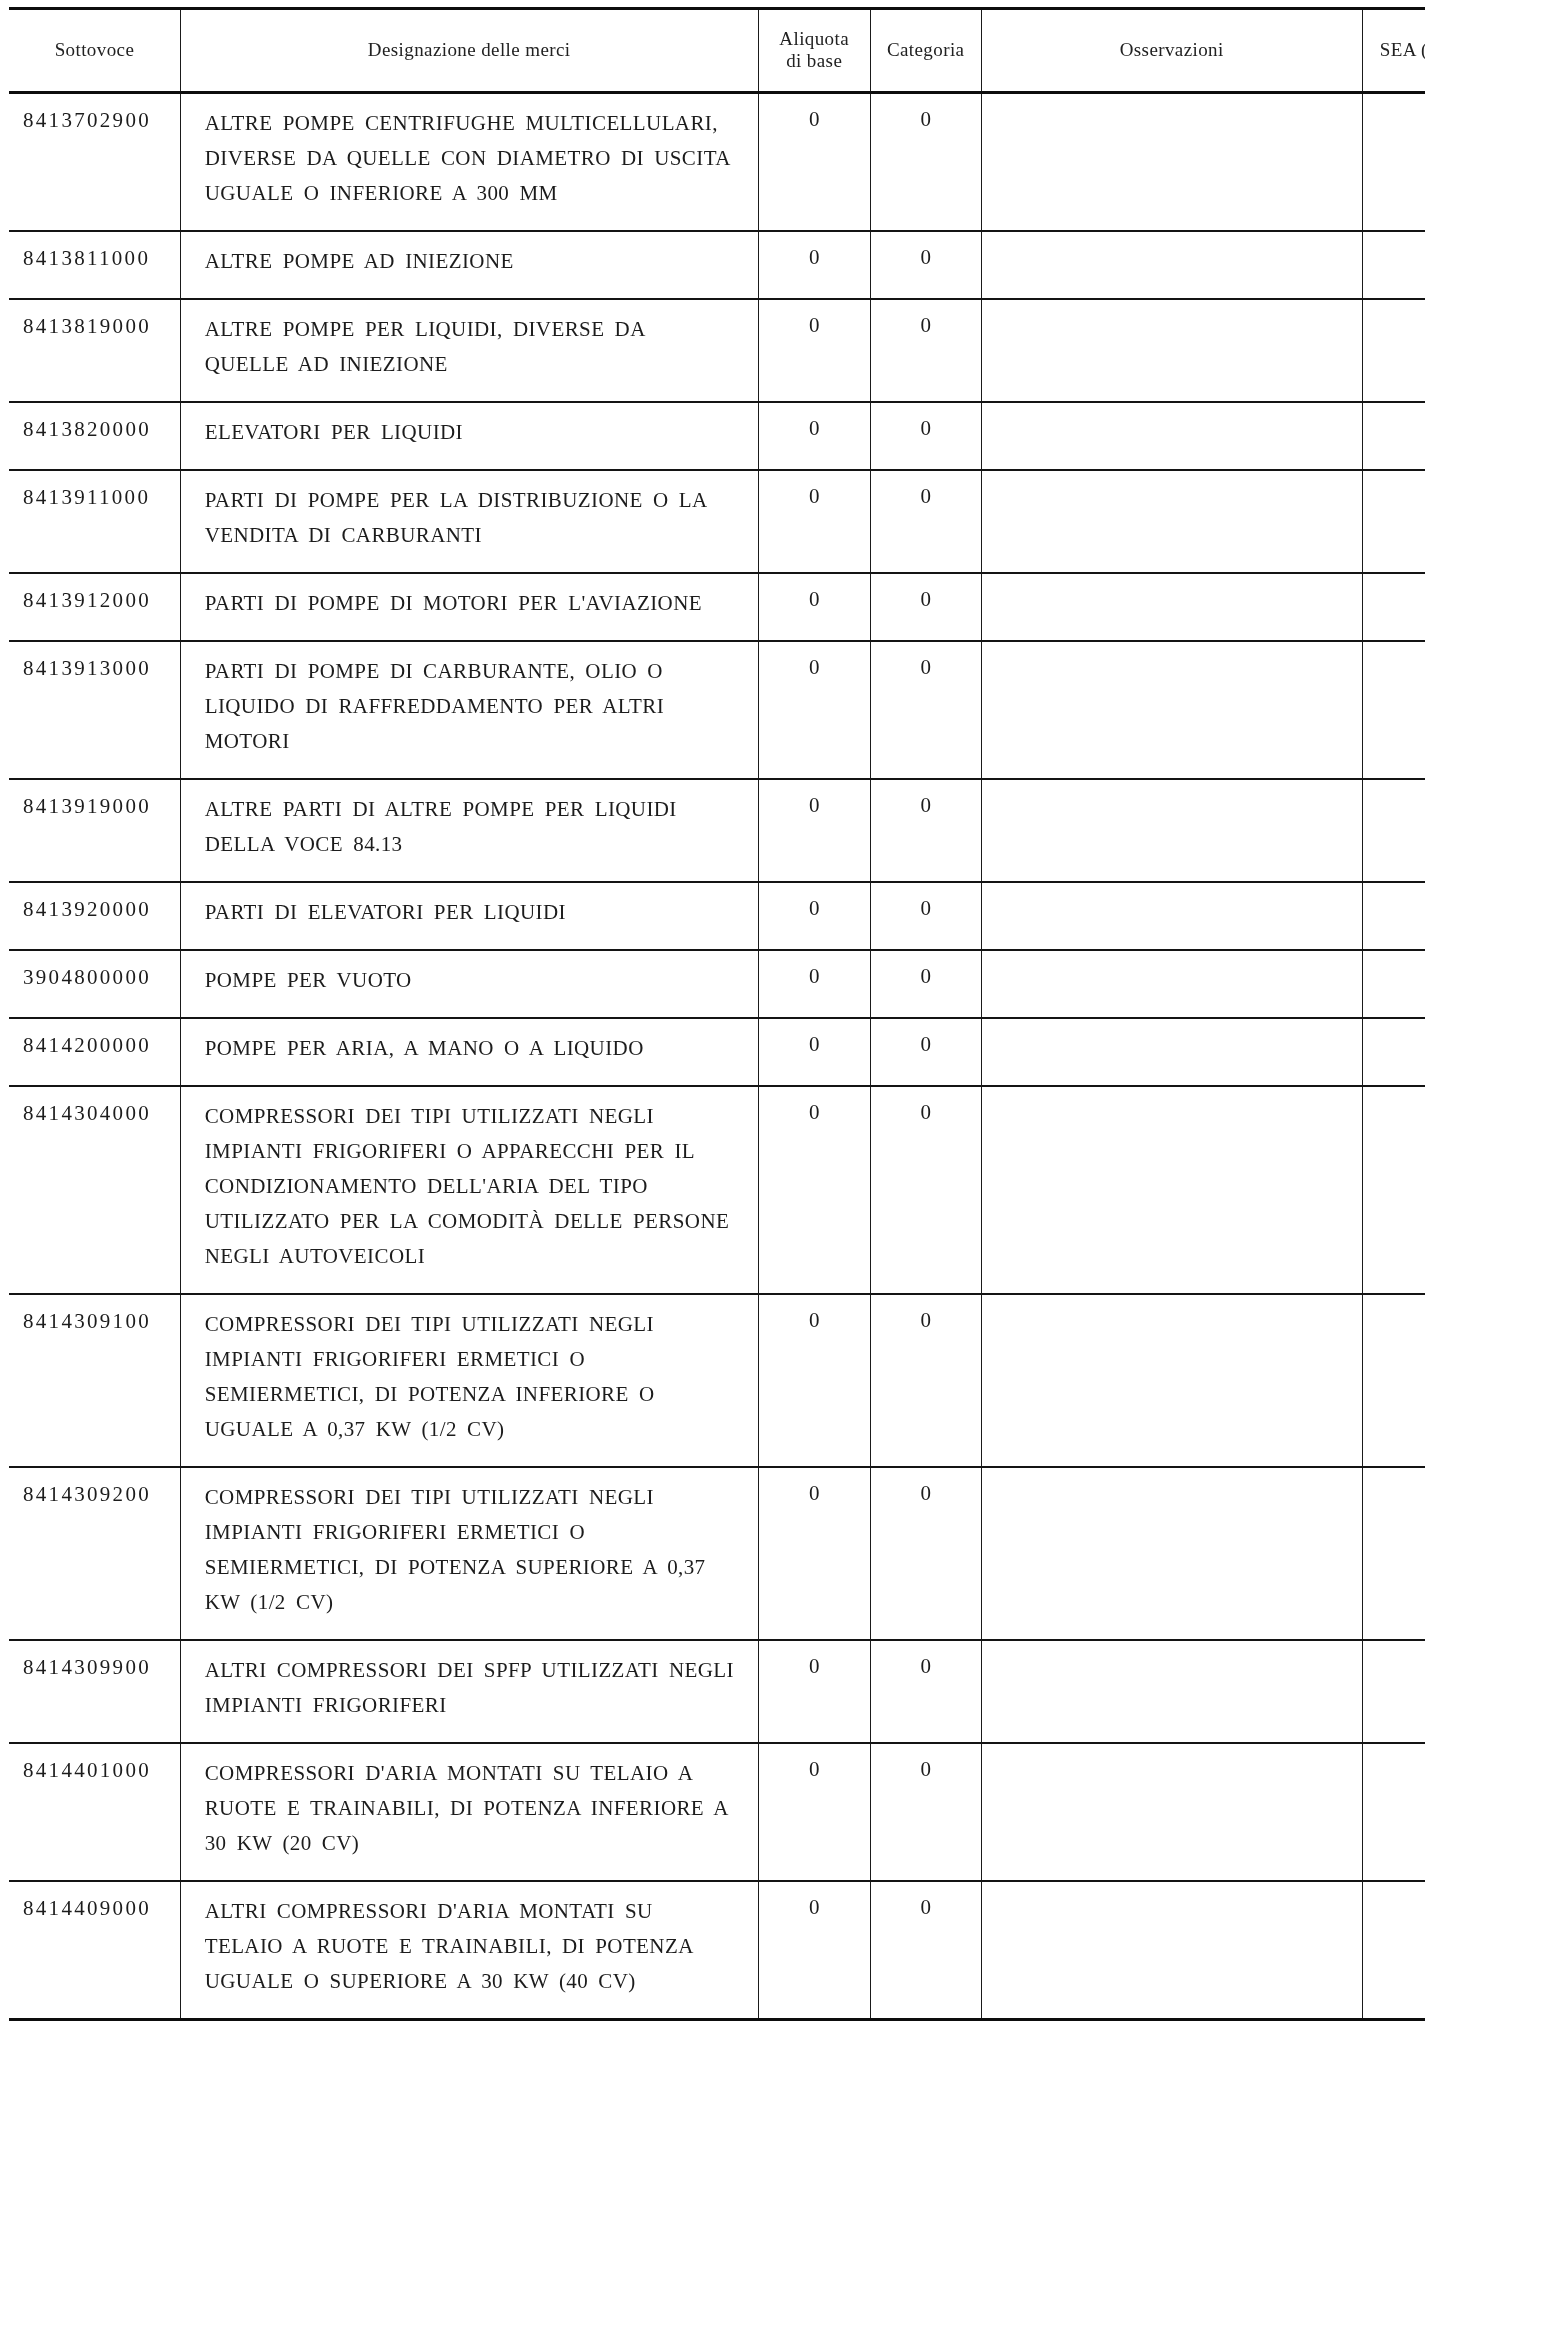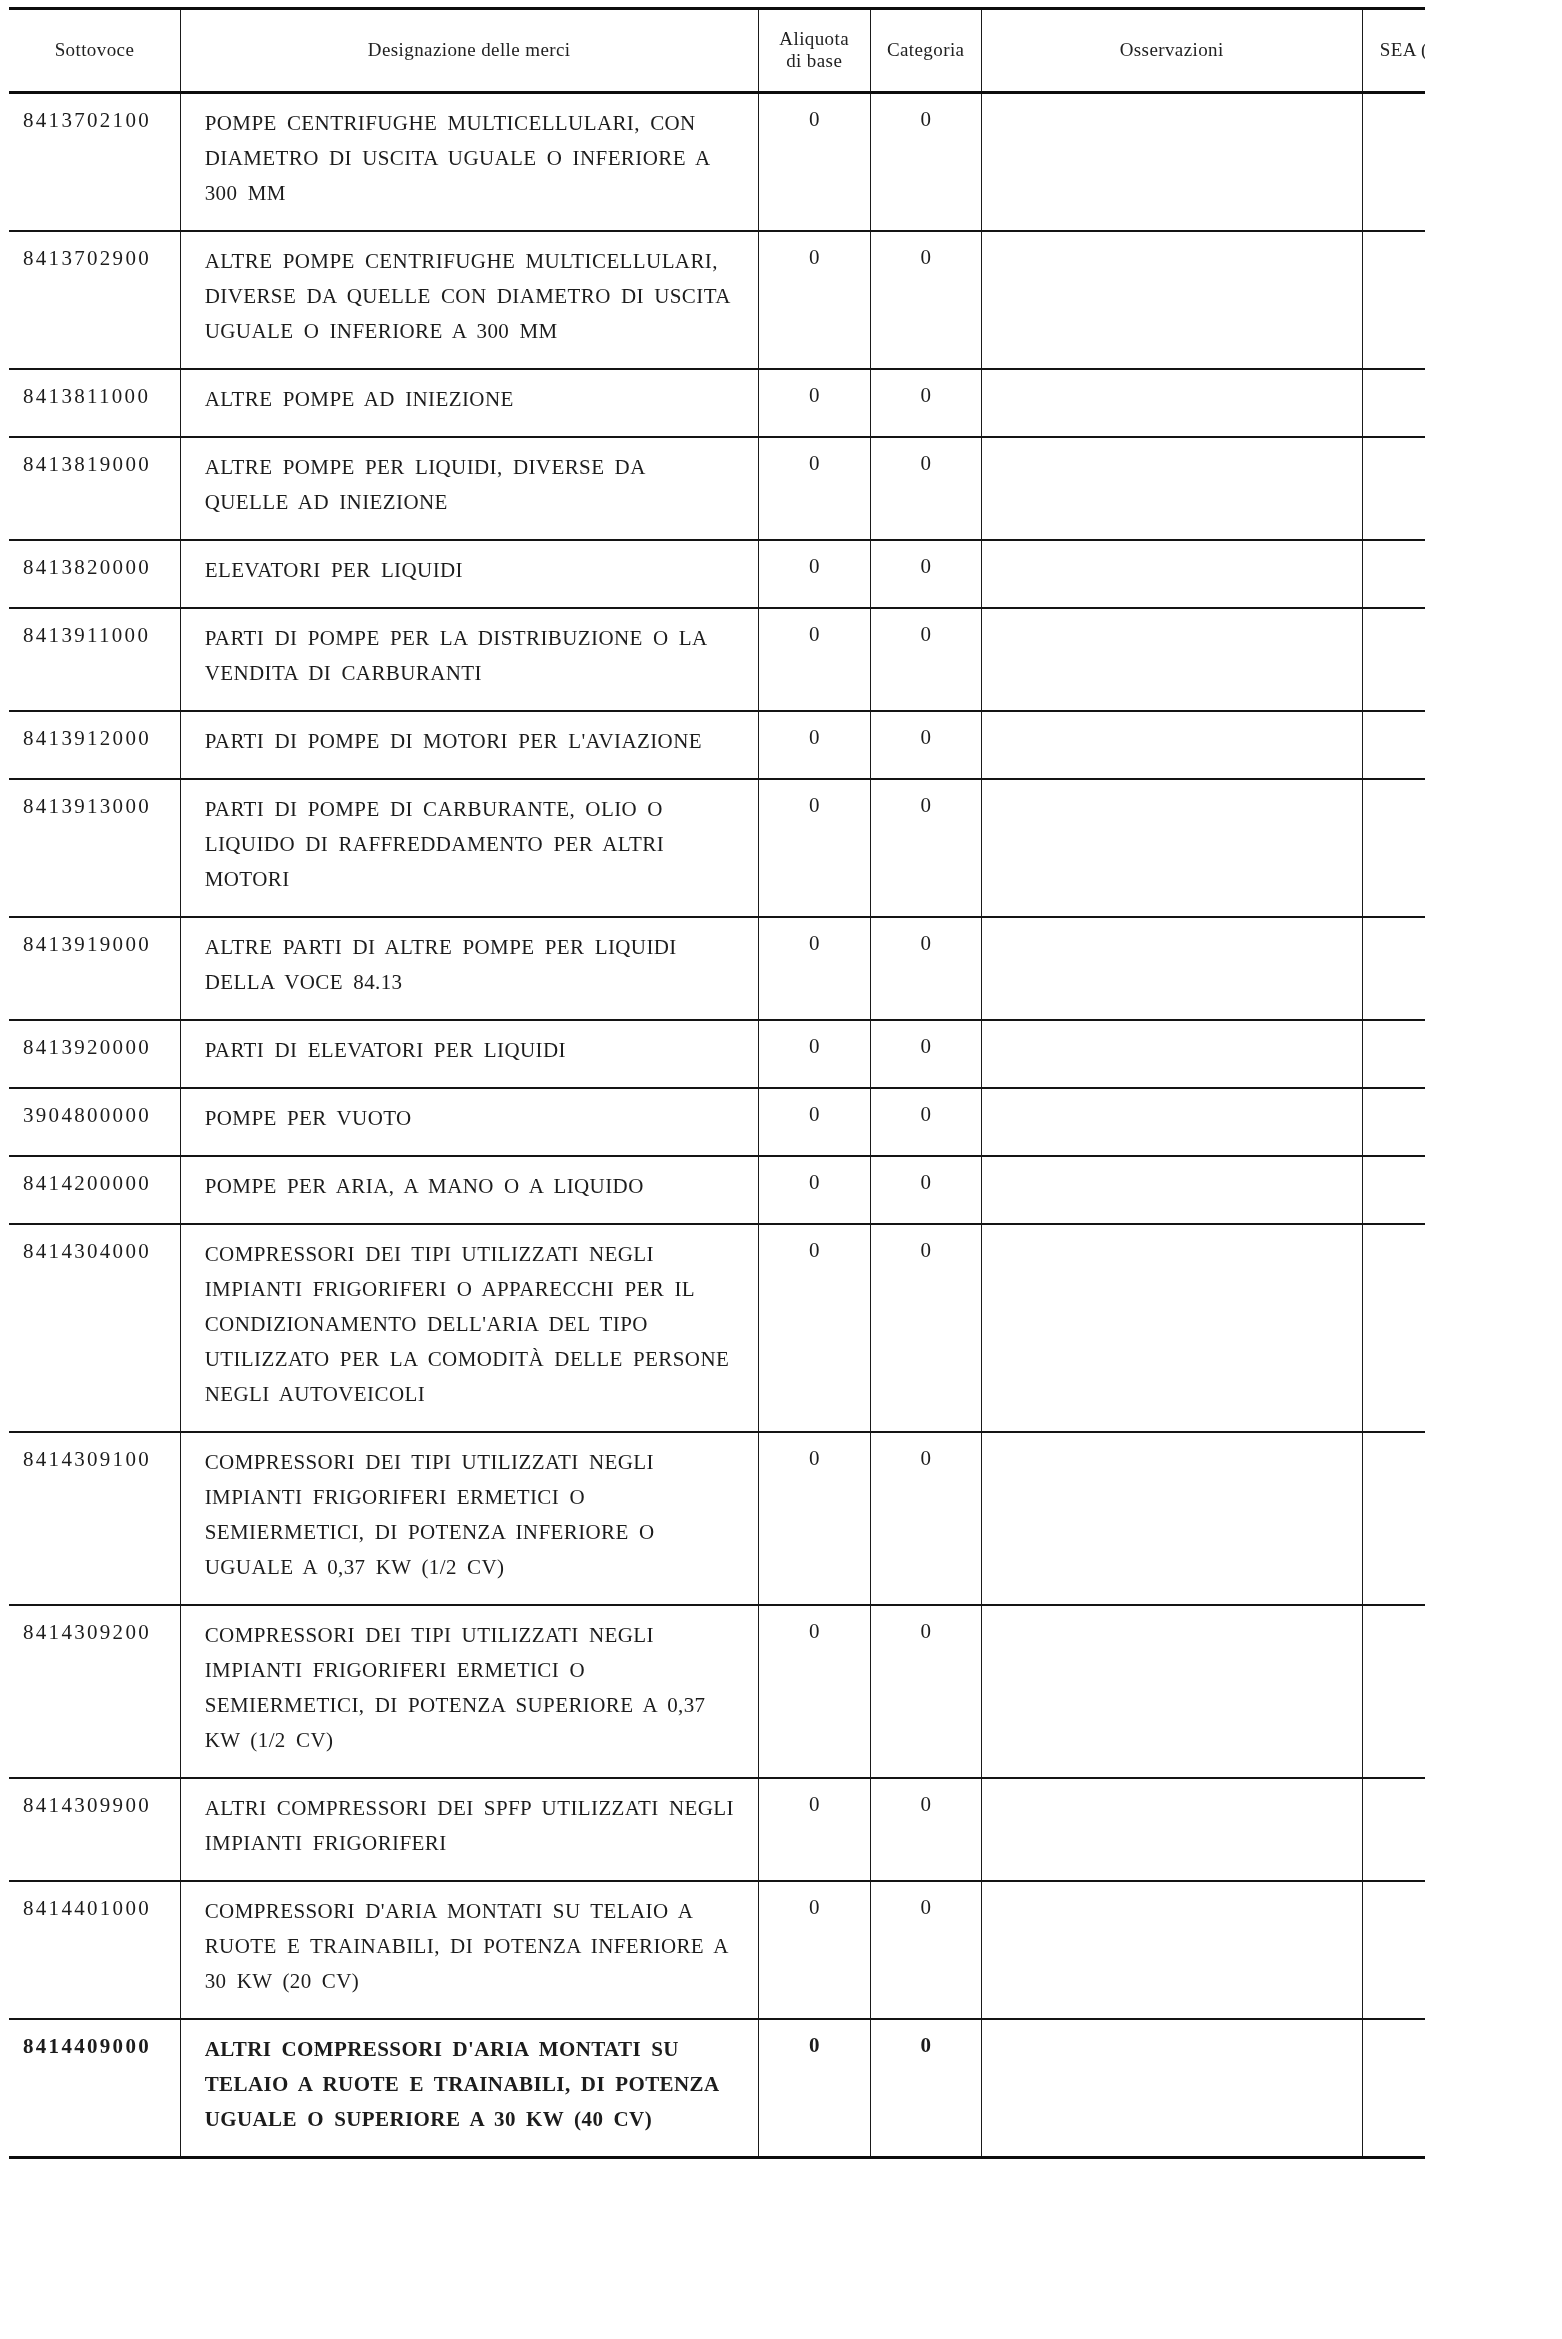--- a/index.html
+++ b/index.html
@@ -50,21 +50,21 @@
     padding: 3.7px 9.2px;
     letter-spacing: 0.4px;
     color: #222222;
   }
   thead th.h-aliq { padding: 3.7px 13px; }
 
   tbody td {
     border-bottom: 2.8px solid #141414;
     font-size: 21px;
   }
-  tbody tr:last-child td { border-bottom: 3.7px solid #0d0d0d; font-weight: bold; }
+  tbody tr:last-child td { border-bottom: 3.7px solid #0d0d0d; }
 
   td.code {
     padding: 14.7px 5.5px 16.5px 13.8px;
     letter-spacing: 2.3px;
     white-space: nowrap;
   }
   td.desc {
     padding: 12px 22px 19px 24px;
     line-height: 35px;
     letter-spacing: 0.4px;
@@ -96,29 +96,20 @@
         <th>Designazione delle merci</th>
         <th class="h-aliq">Aliquota di base</th>
         <th>Categoria</th>
         <th>Osservazioni</th>
         <th>SEA (¹)</th>
         <th>SPFP</th>
       </tr>
     </thead>
     <tbody id="table-body">
 
-    <tr>
-      <td class="code">8413702100</td>
-      <td class="desc">POMPE CENTRIFUGHE MULTICELLULARI, CON DIAMETRO DI USCITA UGUALE O INFERIORE A 300 MM</td>
-      <td class="num">0</td>
-      <td class="num">0</td>
-      <td class="blank"></td>
-      <td class="blank"></td>
-      <td class="blank"></td>
-    </tr>
 
     <tr>
       <td class="code">8413702900</td>
       <td class="desc">ALTRE POMPE CENTRIFUGHE MULTICELLULARI, DIVERSE DA QUELLE CON DIAMETRO DI USCITA UGUALE O INFERIORE A 300 MM</td>
       <td class="num">0</td>
       <td class="num">0</td>
       <td class="blank"></td>
       <td class="blank"></td>
       <td class="blank"></td>
     </tr>

